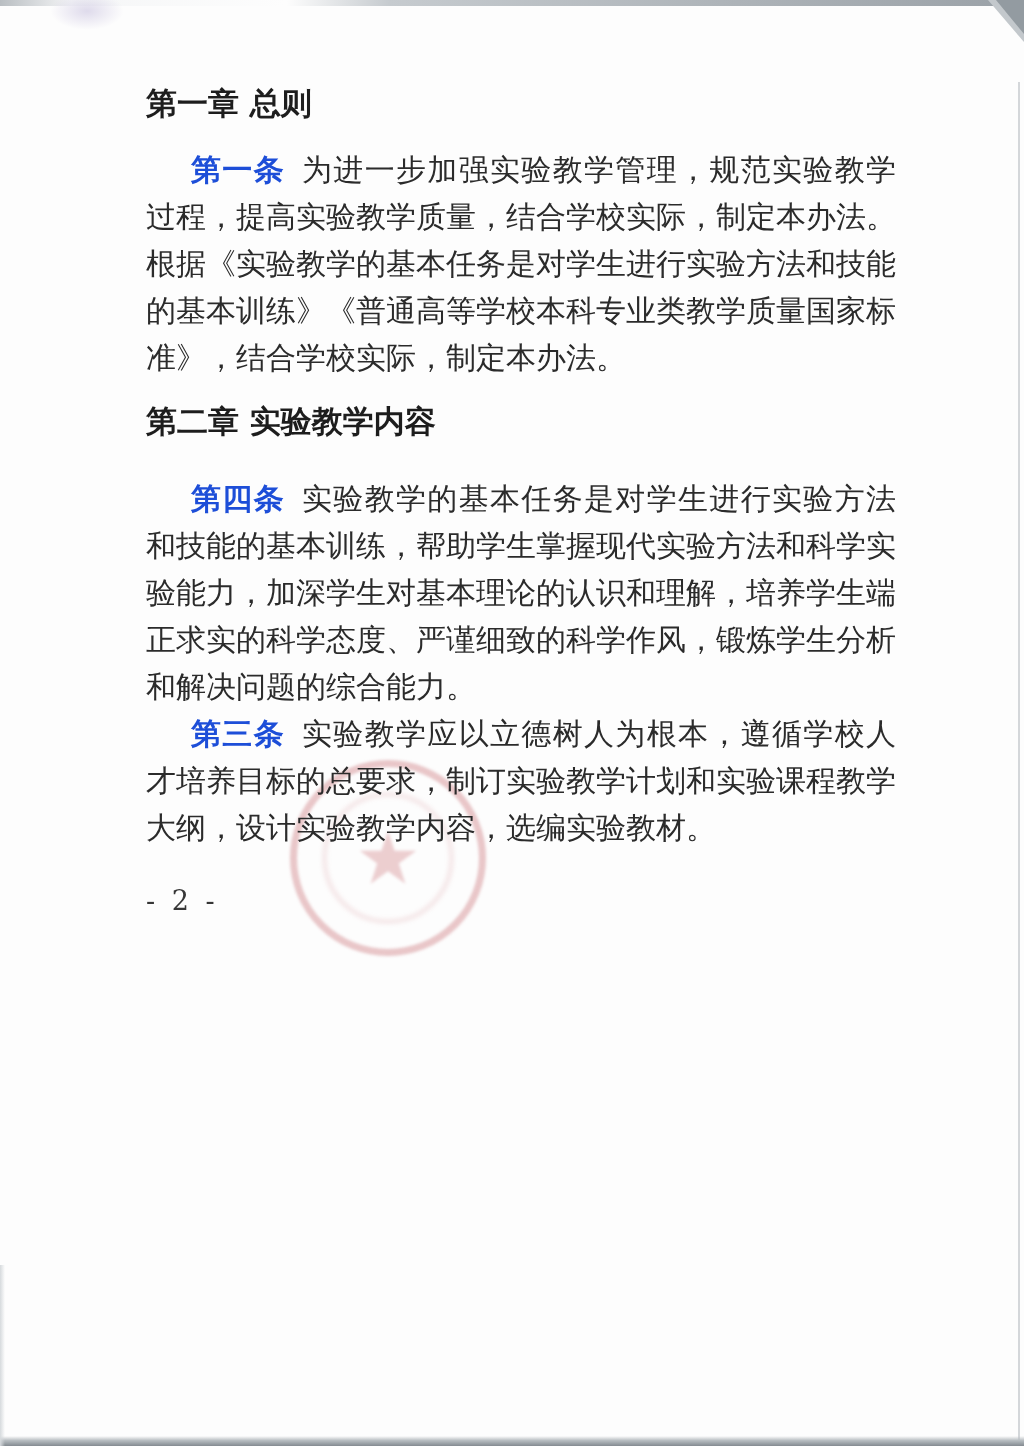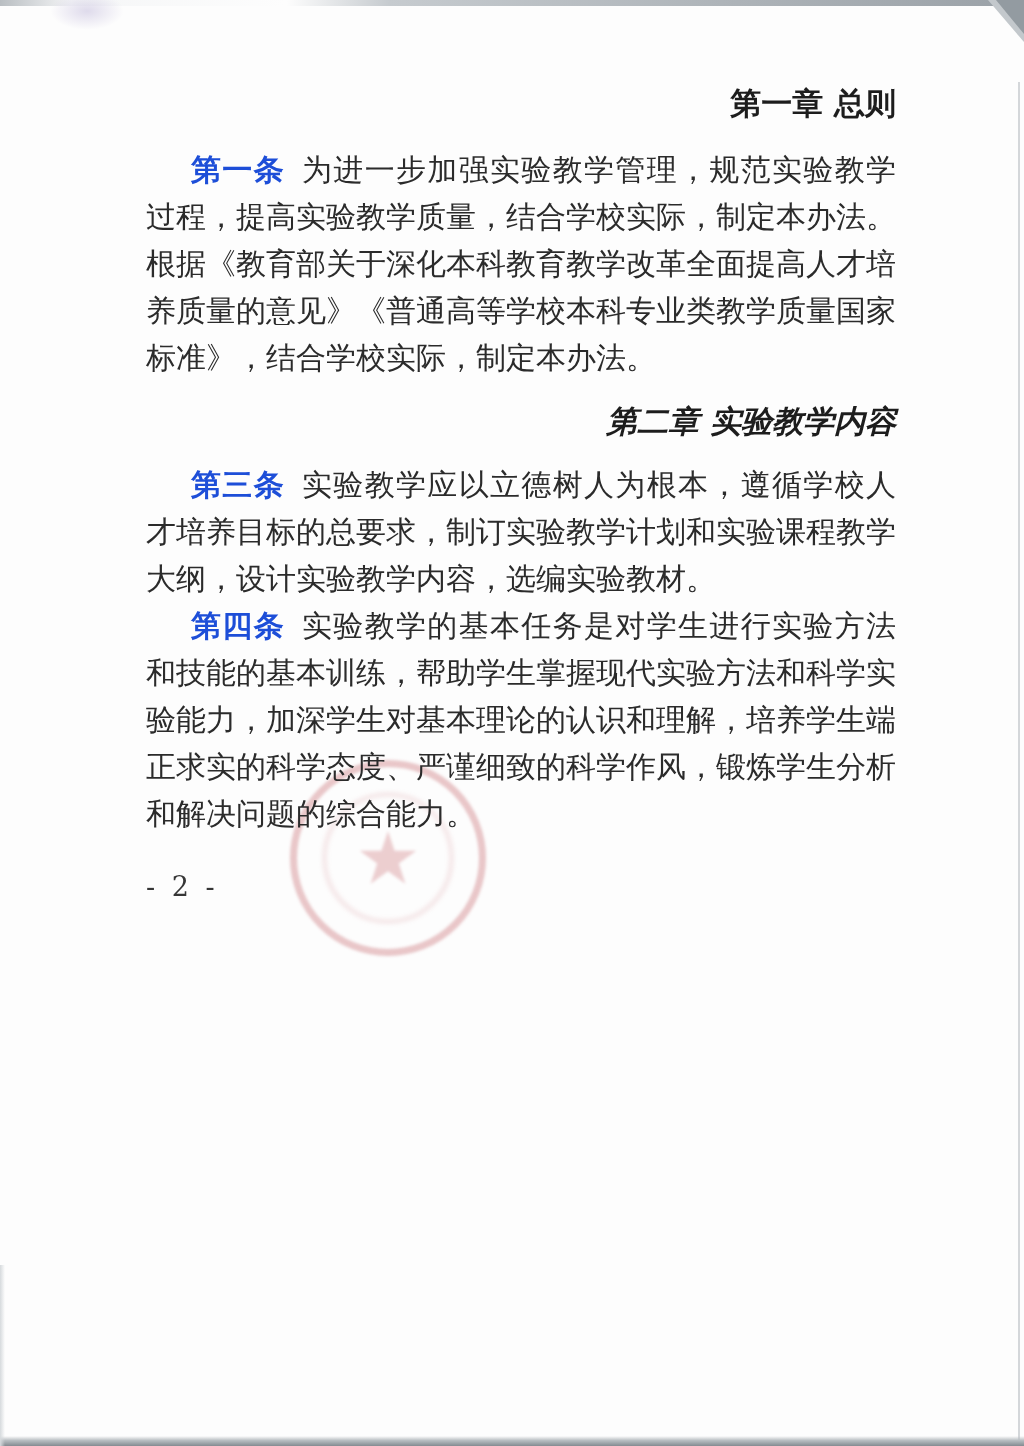--- a/index.html
+++ b/index.html
@@ -82,29 +82,29 @@
     text-align: center;
     font-family: "DejaVu Sans", "Liberation Sans", sans-serif;
     font-weight: 700;
     font-size: 43px;
     line-height: 48px;
     letter-spacing: 2px;
     color: #1c1c1c;
   }
   .chapter {
     margin: 0;
-    text-align: right;
+    text-align: left;
     font-family: "DejaVu Sans", "Liberation Sans", sans-serif;
     font-weight: 700;
     font-size: 31px;
     line-height: 36px;
     color: #1d1d1d;
   }
   .chapter-1 { margin-top: 85px; margin-bottom: 25px; }
-  .chapter-2 { margin-top: 22px; margin-bottom: 22px; font-style: italic; }
+  .chapter-2 { margin-top: 22px; margin-bottom: 36px; }
   .article {
     margin: 0;
     font-size: 30px;
     line-height: 47px;
     color: #2b2b2b;
     text-align: justify;
     text-indent: 45px;
   }
   .article .label {
     font-family: "DejaVu Sans", "Liberation Sans", sans-serif;
@@ -135,25 +135,25 @@
 <div class="seal-inner-ring"></div>
 <svg class="seal-star" viewBox="0 0 100 100">
   <polygon points="50,5 61,38 97,38 68,59 79,93 50,72 21,93 32,59 3,38 39,38" fill="#c96d72"></polygon>
 </svg>
 
 <div class="page-content">
 
 
   <h2 class="chapter chapter-1">第一章 总则</h2>
 
-  <p class="article"><b class="label">第一条</b><span>为进一步加强实验教学管理，规范实验教学过程，提高实验教学质量，结合学校实际，制定本办法。根据《教育部关于深化本科教育教学改革全面提高人才培养质量的意见》《普通高等学校本科专业类教学质量国家标准》，结合学校实际，制定本办法。</span></p>
+  <p class="article"><b class="label">第一条</b><span>为进一步加强实验教学管理，规范实验教学过程，提高实验教学质量，结合学校实际，制定本办法。根据《实验教学的基本任务是对学生进行实验方法和技能的基本训练》《普通高等学校本科专业类教学质量国家标准》，结合学校实际，制定本办法。</span></p>
 
 
   <h2 class="chapter chapter-2">第二章 实验教学内容</h2>
 
+  <p class="article"><b class="label">第四条</b><span>实验教学的基本任务是对学生进行实验方法和技能的基本训练，帮助学生掌握现代实验方法和科学实验能力，加深学生对基本理论的认识和理解，培养学生端正求实的科学态度、严谨细致的科学作风，锻炼学生分析和解决问题的综合能力。</span></p>
+
   <p class="article"><b class="label">第三条</b><span>实验教学应以立德树人为根本，遵循学校人才培养目标的总要求，制订实验教学计划和实验课程教学大纲，设计实验教学内容，选编实验教材。</span></p>
-
-  <p class="article"><b class="label">第四条</b><span>实验教学的基本任务是对学生进行实验方法和技能的基本训练，帮助学生掌握现代实验方法和科学实验能力，加深学生对基本理论的认识和理解，培养学生端正求实的科学态度、严谨细致的科学作风，锻炼学生分析和解决问题的综合能力。</span></p>
 
 
   <div class="page-number">- 2 -</div>
 
 </div>
 
 </body></html>

